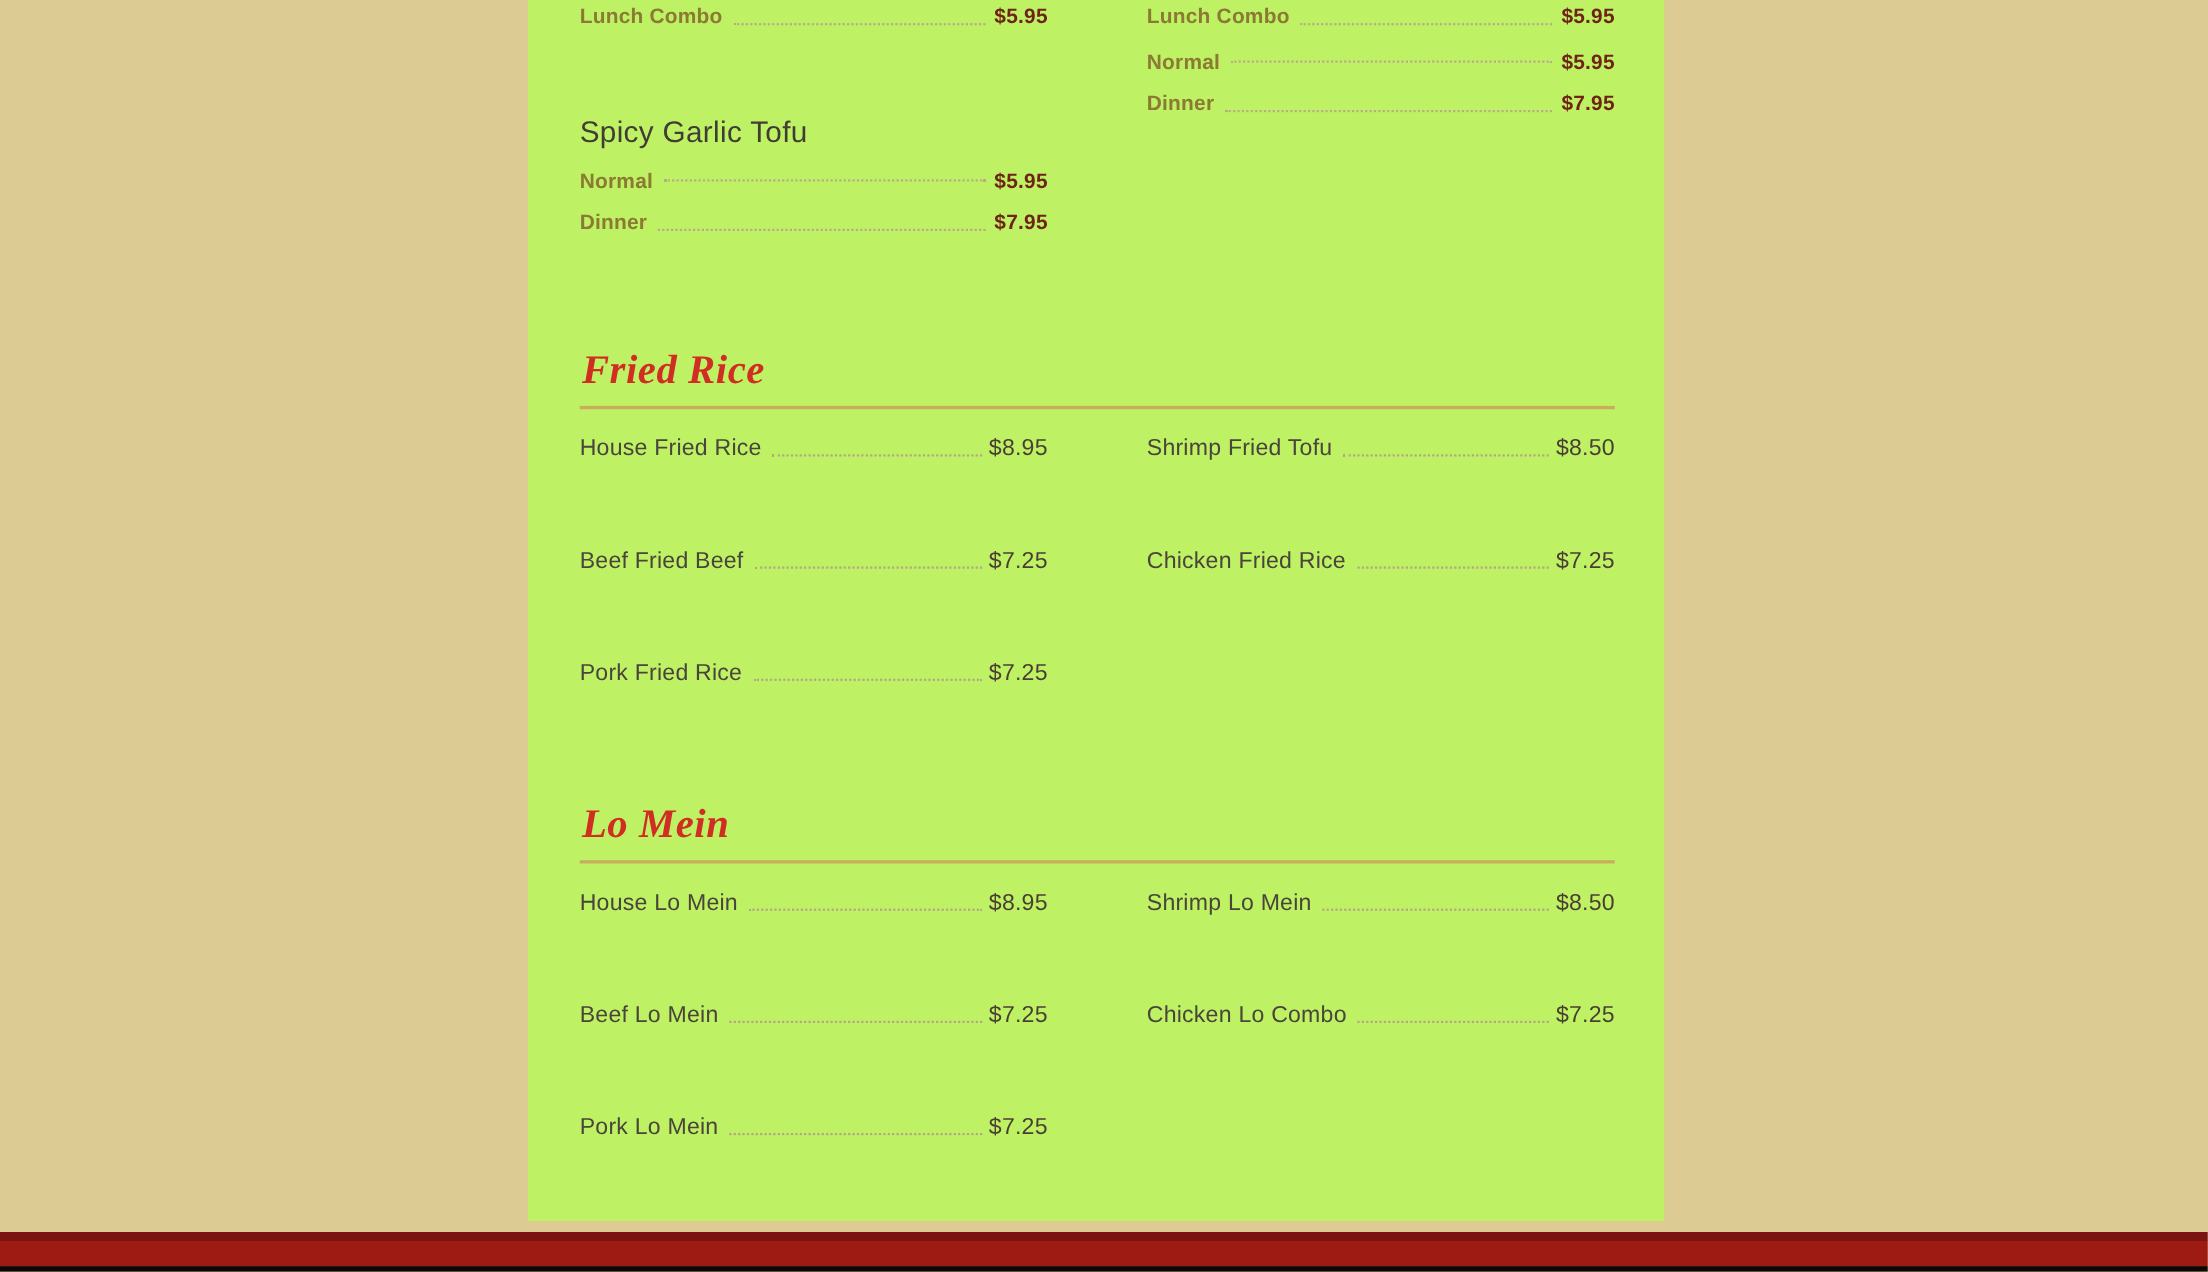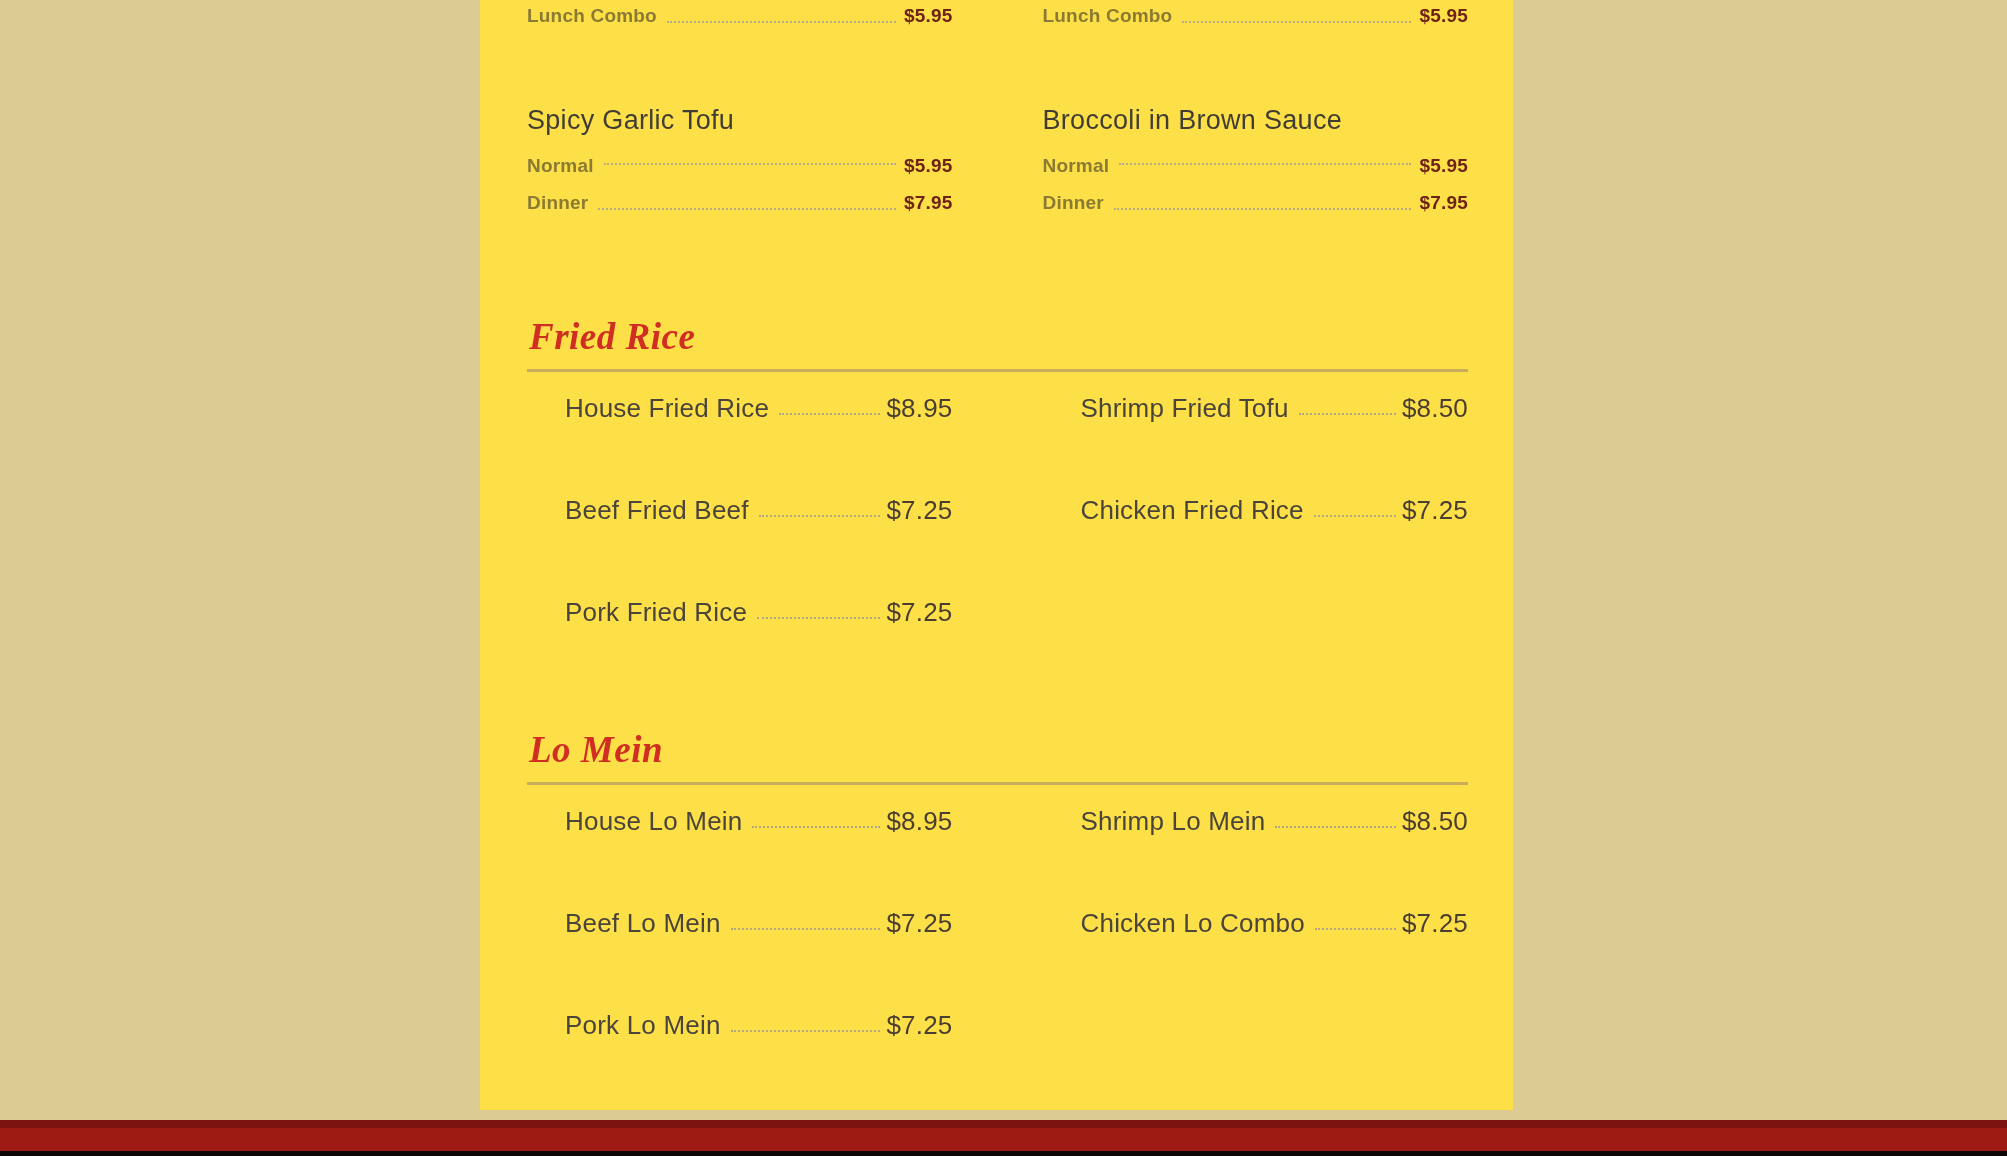--- a/index.html
+++ b/index.html
@@ -15,21 +15,21 @@
     font-family: "Liberation Sans", sans-serif;
   }
 
   
   .menu-panel {
     position: absolute;
     left: 480px;
     top: 0;
     width: 1033px;
     height: 1110px;
-    background: #fde047;
+    background: #bef264;
     box-sizing: border-box;
     padding: 0 45px 0 47px;
   }
 
   
   .combo-grid {
     display: grid;
     grid-template-columns: 1fr 1fr;
     column-gap: 90px;
     margin-top: 4px;
@@ -80,25 +80,24 @@
   }
   .items-grid {
     display: grid;
     grid-template-columns: 1fr 1fr;
     column-gap: 90px;
     row-gap: 76px;
     margin-top: 23px;
   }
   .item-row {
     display: flex;
-    font-size: 26px;
+    font-size: 21px;
     line-height: 26px;
     color: #4a443b;
     letter-spacing: 0.2px;
-    margin-left: 38px;
   }
   .item-name { white-space: nowrap; }
   .item-price { color: #4a3e33; white-space: nowrap; }
   .item-row .leader { margin: 0 6px 6px 10px; border-bottom-color: #b3a685; }
 
   
   .footer-red {
     position: absolute;
     left: 0;
     top: 1120px;
@@ -140,21 +139,20 @@
         <span class="opt-price">$7.95</span>
       </div>
     </div>
 
     <div class="combo-col">
       <div class="price-row">
         <span class="opt-label">Lunch Combo</span>
         <span class="leader"></span>
         <span class="opt-price">$5.95</span>
       </div>
-      <div class="dish-name">Broccoli in Brown Sauce</div>
       <div class="price-row first-opt">
         <span class="opt-label">Normal</span>
         <span class="leader"></span>
         <span class="opt-price">$5.95</span>
       </div>
       <div class="price-row second-opt">
         <span class="opt-label">Dinner</span>
         <span class="leader"></span>
         <span class="opt-price">$7.95</span>
       </div>

